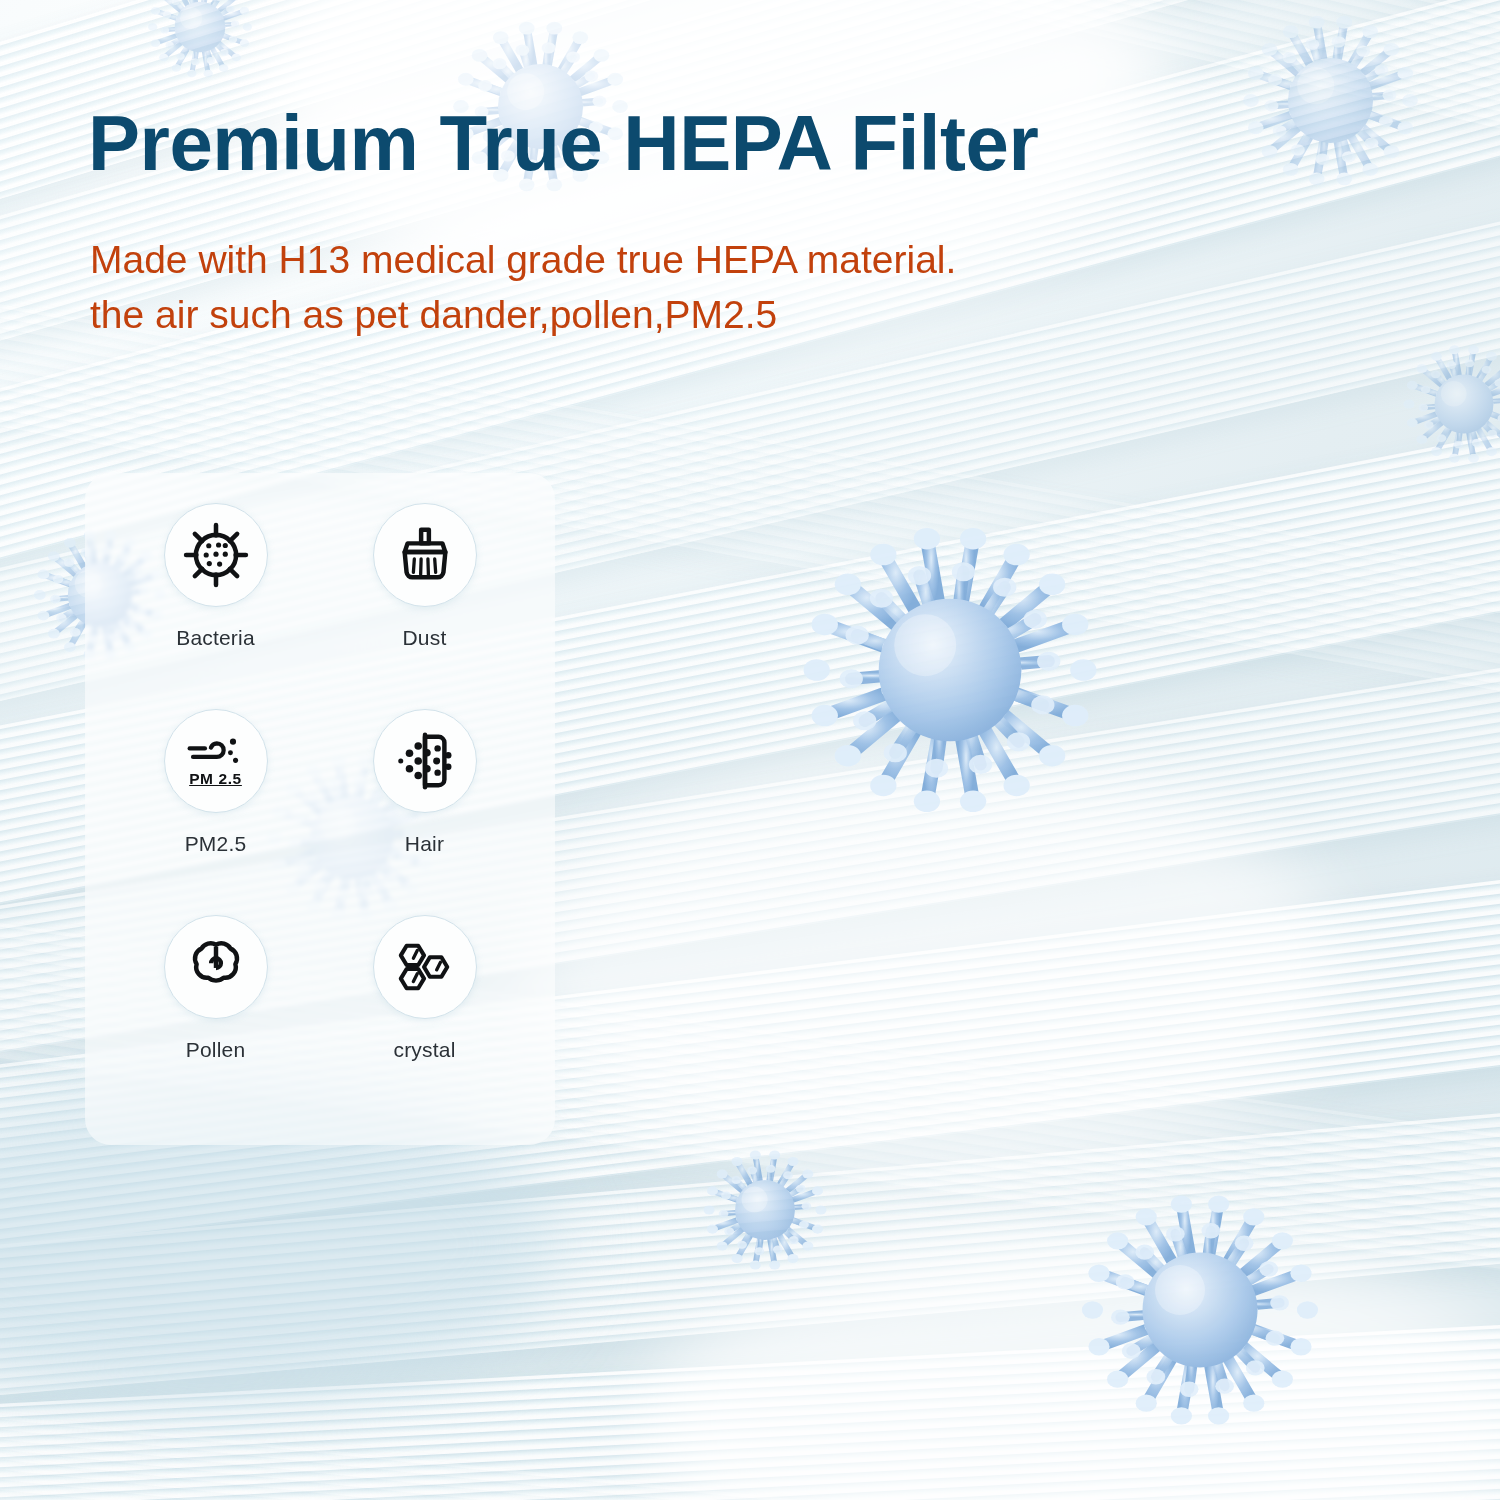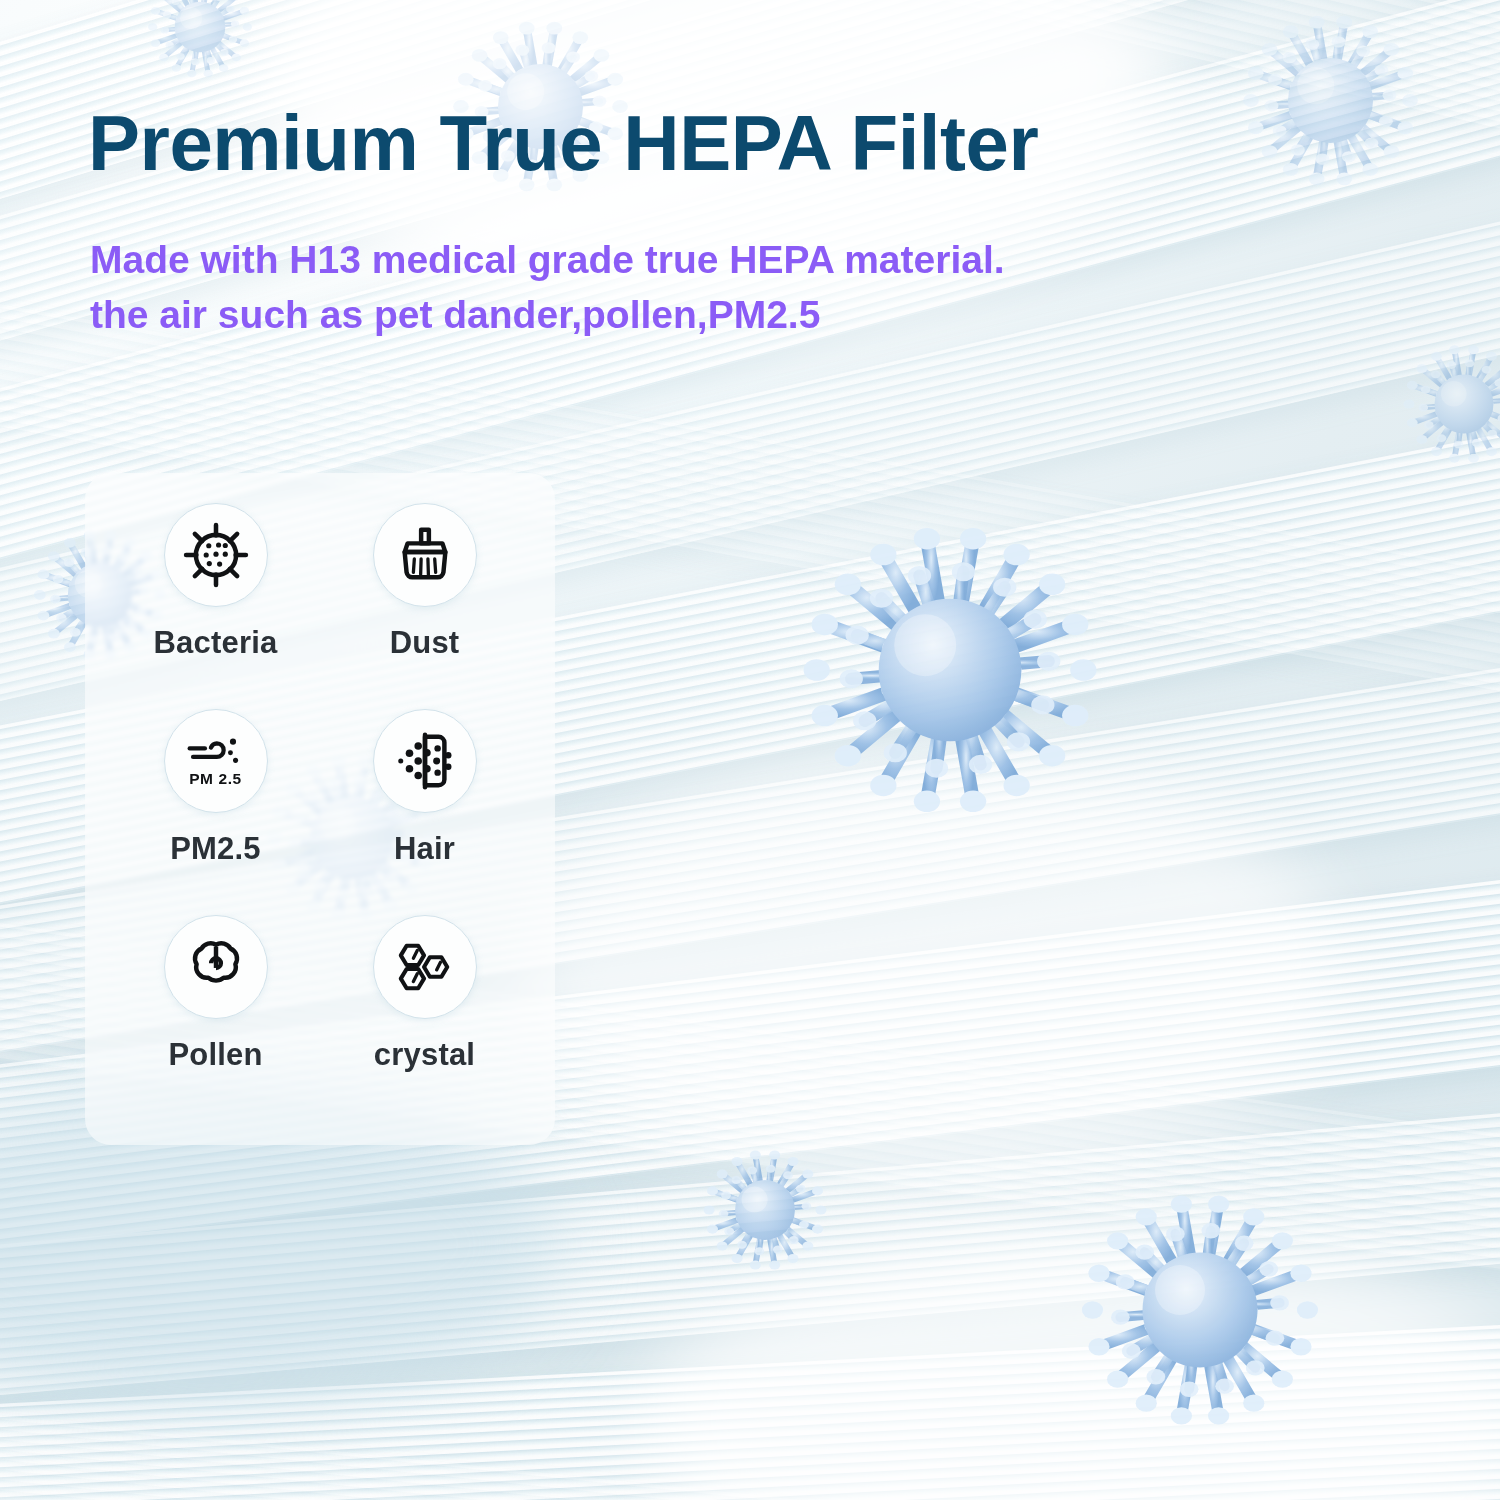--- a/index.html
+++ b/index.html
@@ -35,21 +35,21 @@
   .virus svg{display:block;width:100%;height:100%;}
 
   
   .headline{
     position:absolute;left:88px;top:104px;
     font-size:78px;line-height:1;font-weight:bold;
     color:#0c4a6e;letter-spacing:-0.5px;white-space:nowrap;
   }
   .body-copy{
     position:absolute;left:90px;top:232px;
-    font-size:39px;line-height:55px;color:#8b5cf6;font-weight:700;
+    font-size:39px;line-height:55px;color:#c2410c;font-weight:400;
   }
   .body-copy div{white-space:nowrap;}
 
   
   .card{
     position:absolute;left:85px;top:473px;width:470px;height:672px;
     background:rgba(255,255,255,0.55);
     border-radius:26px;
     backdrop-filter:blur(2px);
   }
@@ -60,25 +60,25 @@
   }
   .cell{display:flex;flex-direction:column;align-items:center;justify-content:flex-start;}
   .badge{
     width:102px;height:102px;border-radius:50%;
     background:#fdfefe;border:1.6px solid #d2e2ea;
     display:flex;align-items:center;justify-content:center;
     box-shadow:0 2px 7px rgba(160,195,210,0.22);
   }
   .badge svg{display:block;}
   .cell-label{
-    margin-top:20px;font-size:31px;color:#2b3137;font-weight:700;
+    margin-top:20px;font-size:21px;color:#2b3137;font-weight:400;
     letter-spacing:0.2px;line-height:1;
   }
   .pm-wrap{display:flex;flex-direction:column;align-items:center;justify-content:center;}
-  .pm-text{font-size:15.5px;font-weight:bold;color:#101214;letter-spacing:0.6px;margin-top:2px;}
+  .pm-text{font-size:15.5px;font-weight:bold;color:#101214;letter-spacing:0.6px;margin-top:2px;text-decoration:underline;}
 </style>
 </head>
 <body>
 
 <div id="stage">
 
   <div class="bg-base"></div>
 
   <div class="fiber-layer">
     <div class="fiber" style="top:4%;height:150px;transform:rotate(-17deg);opacity:.85;"></div>

